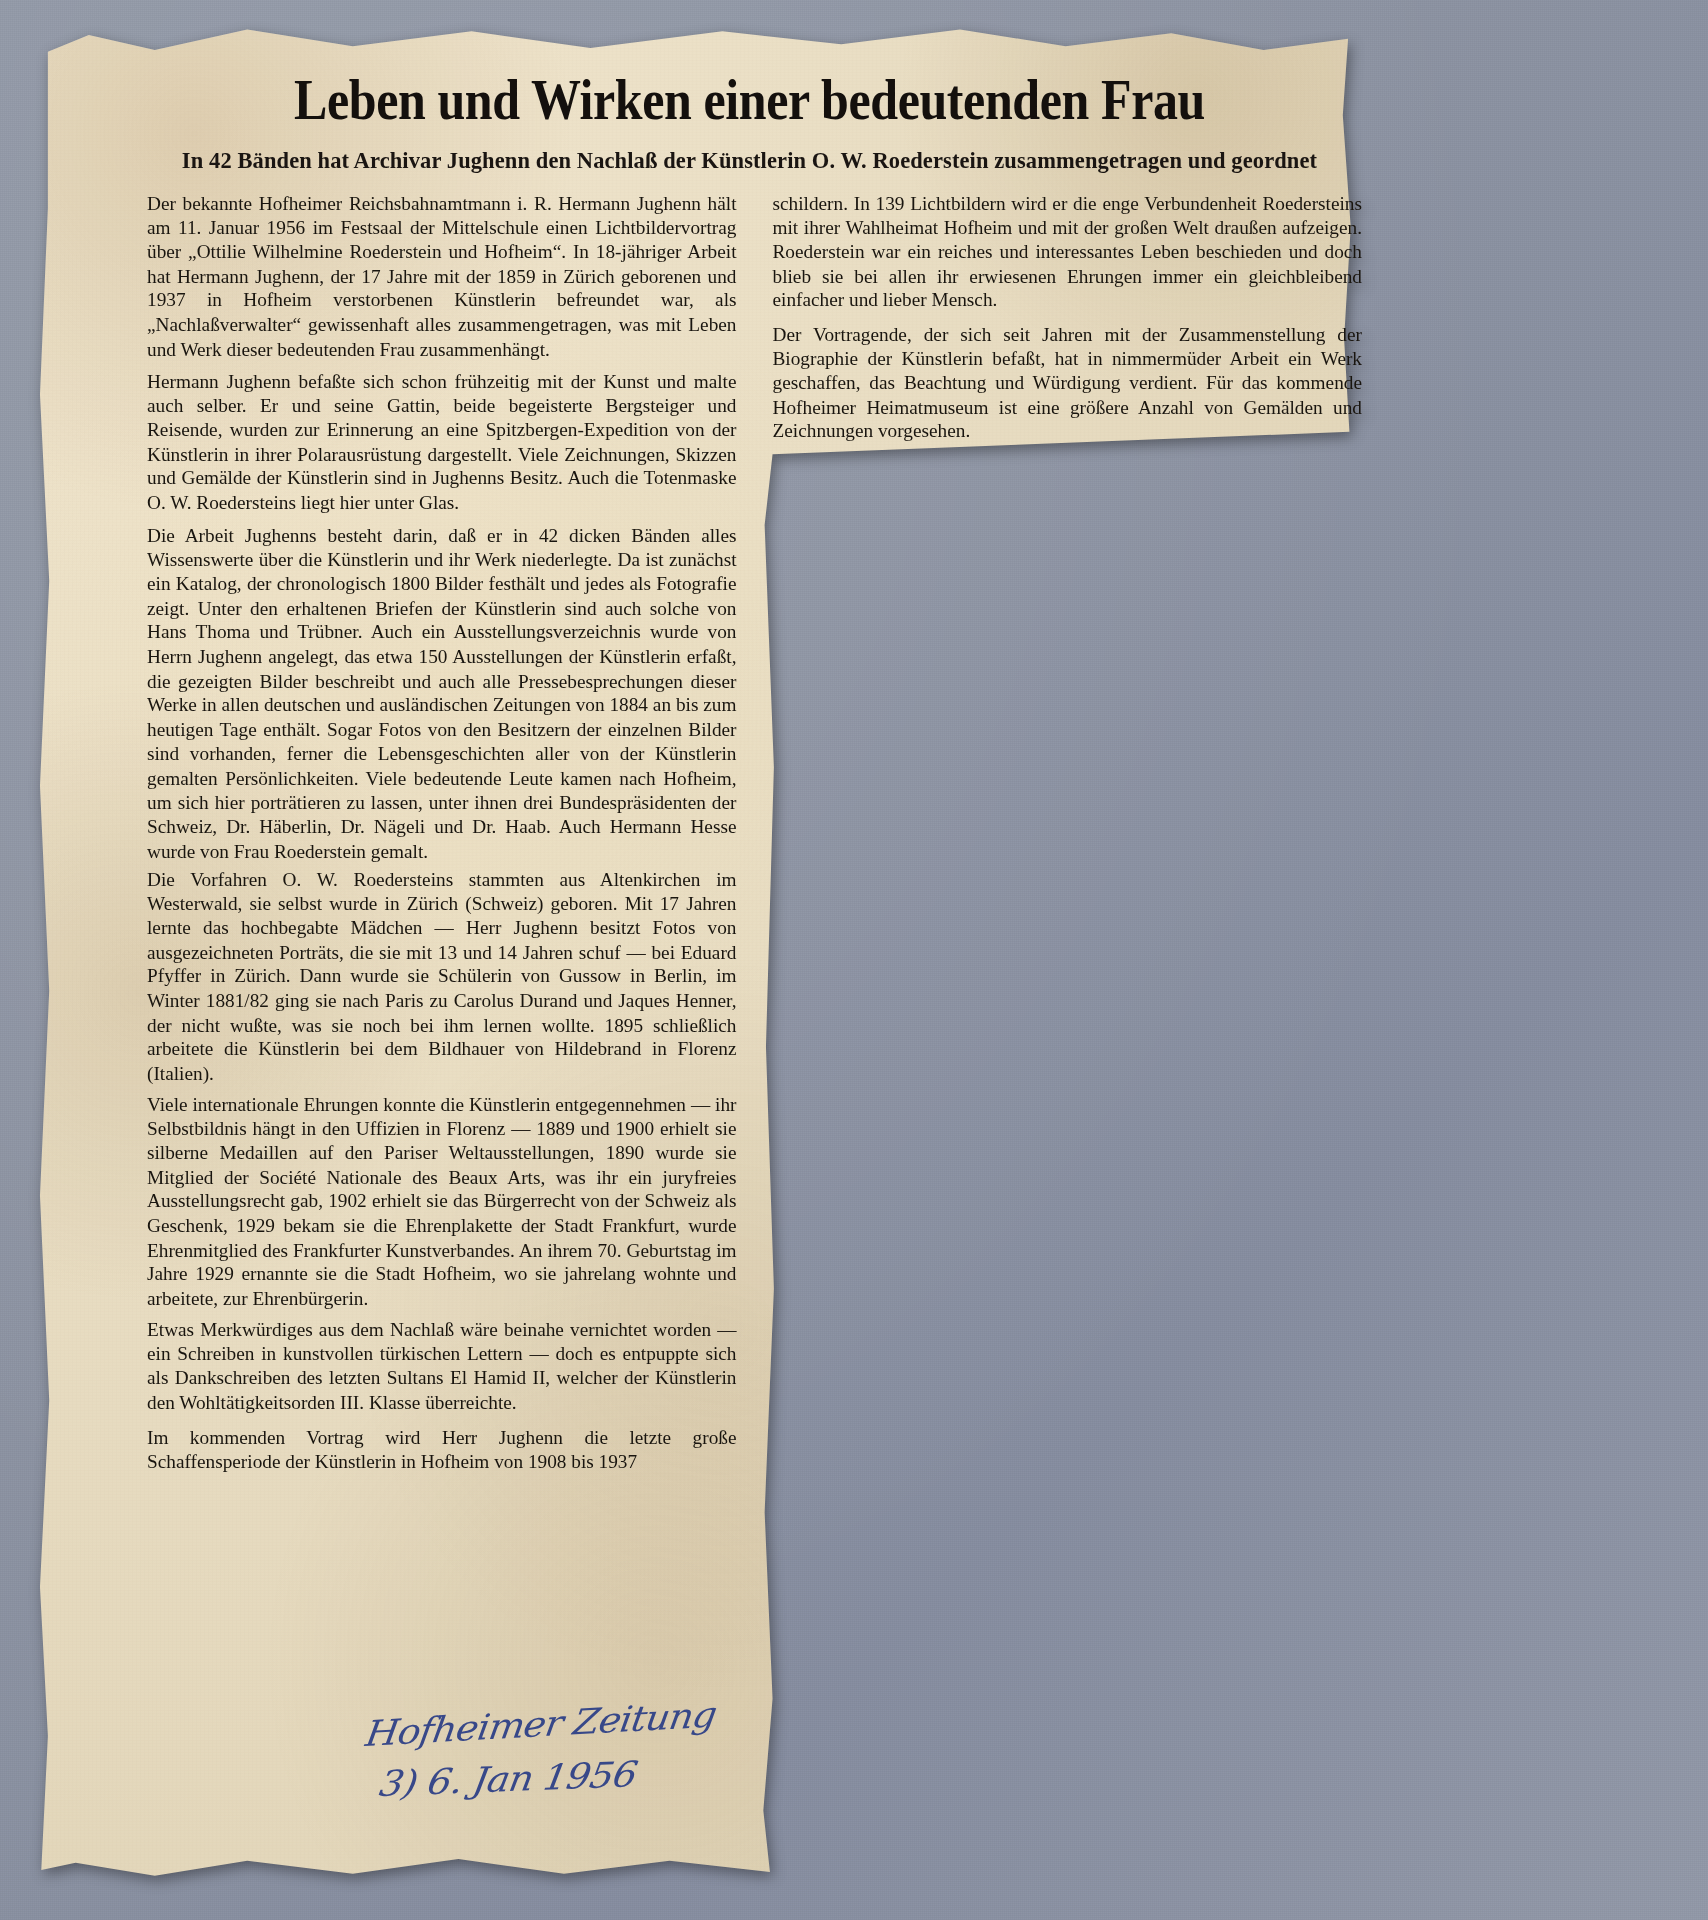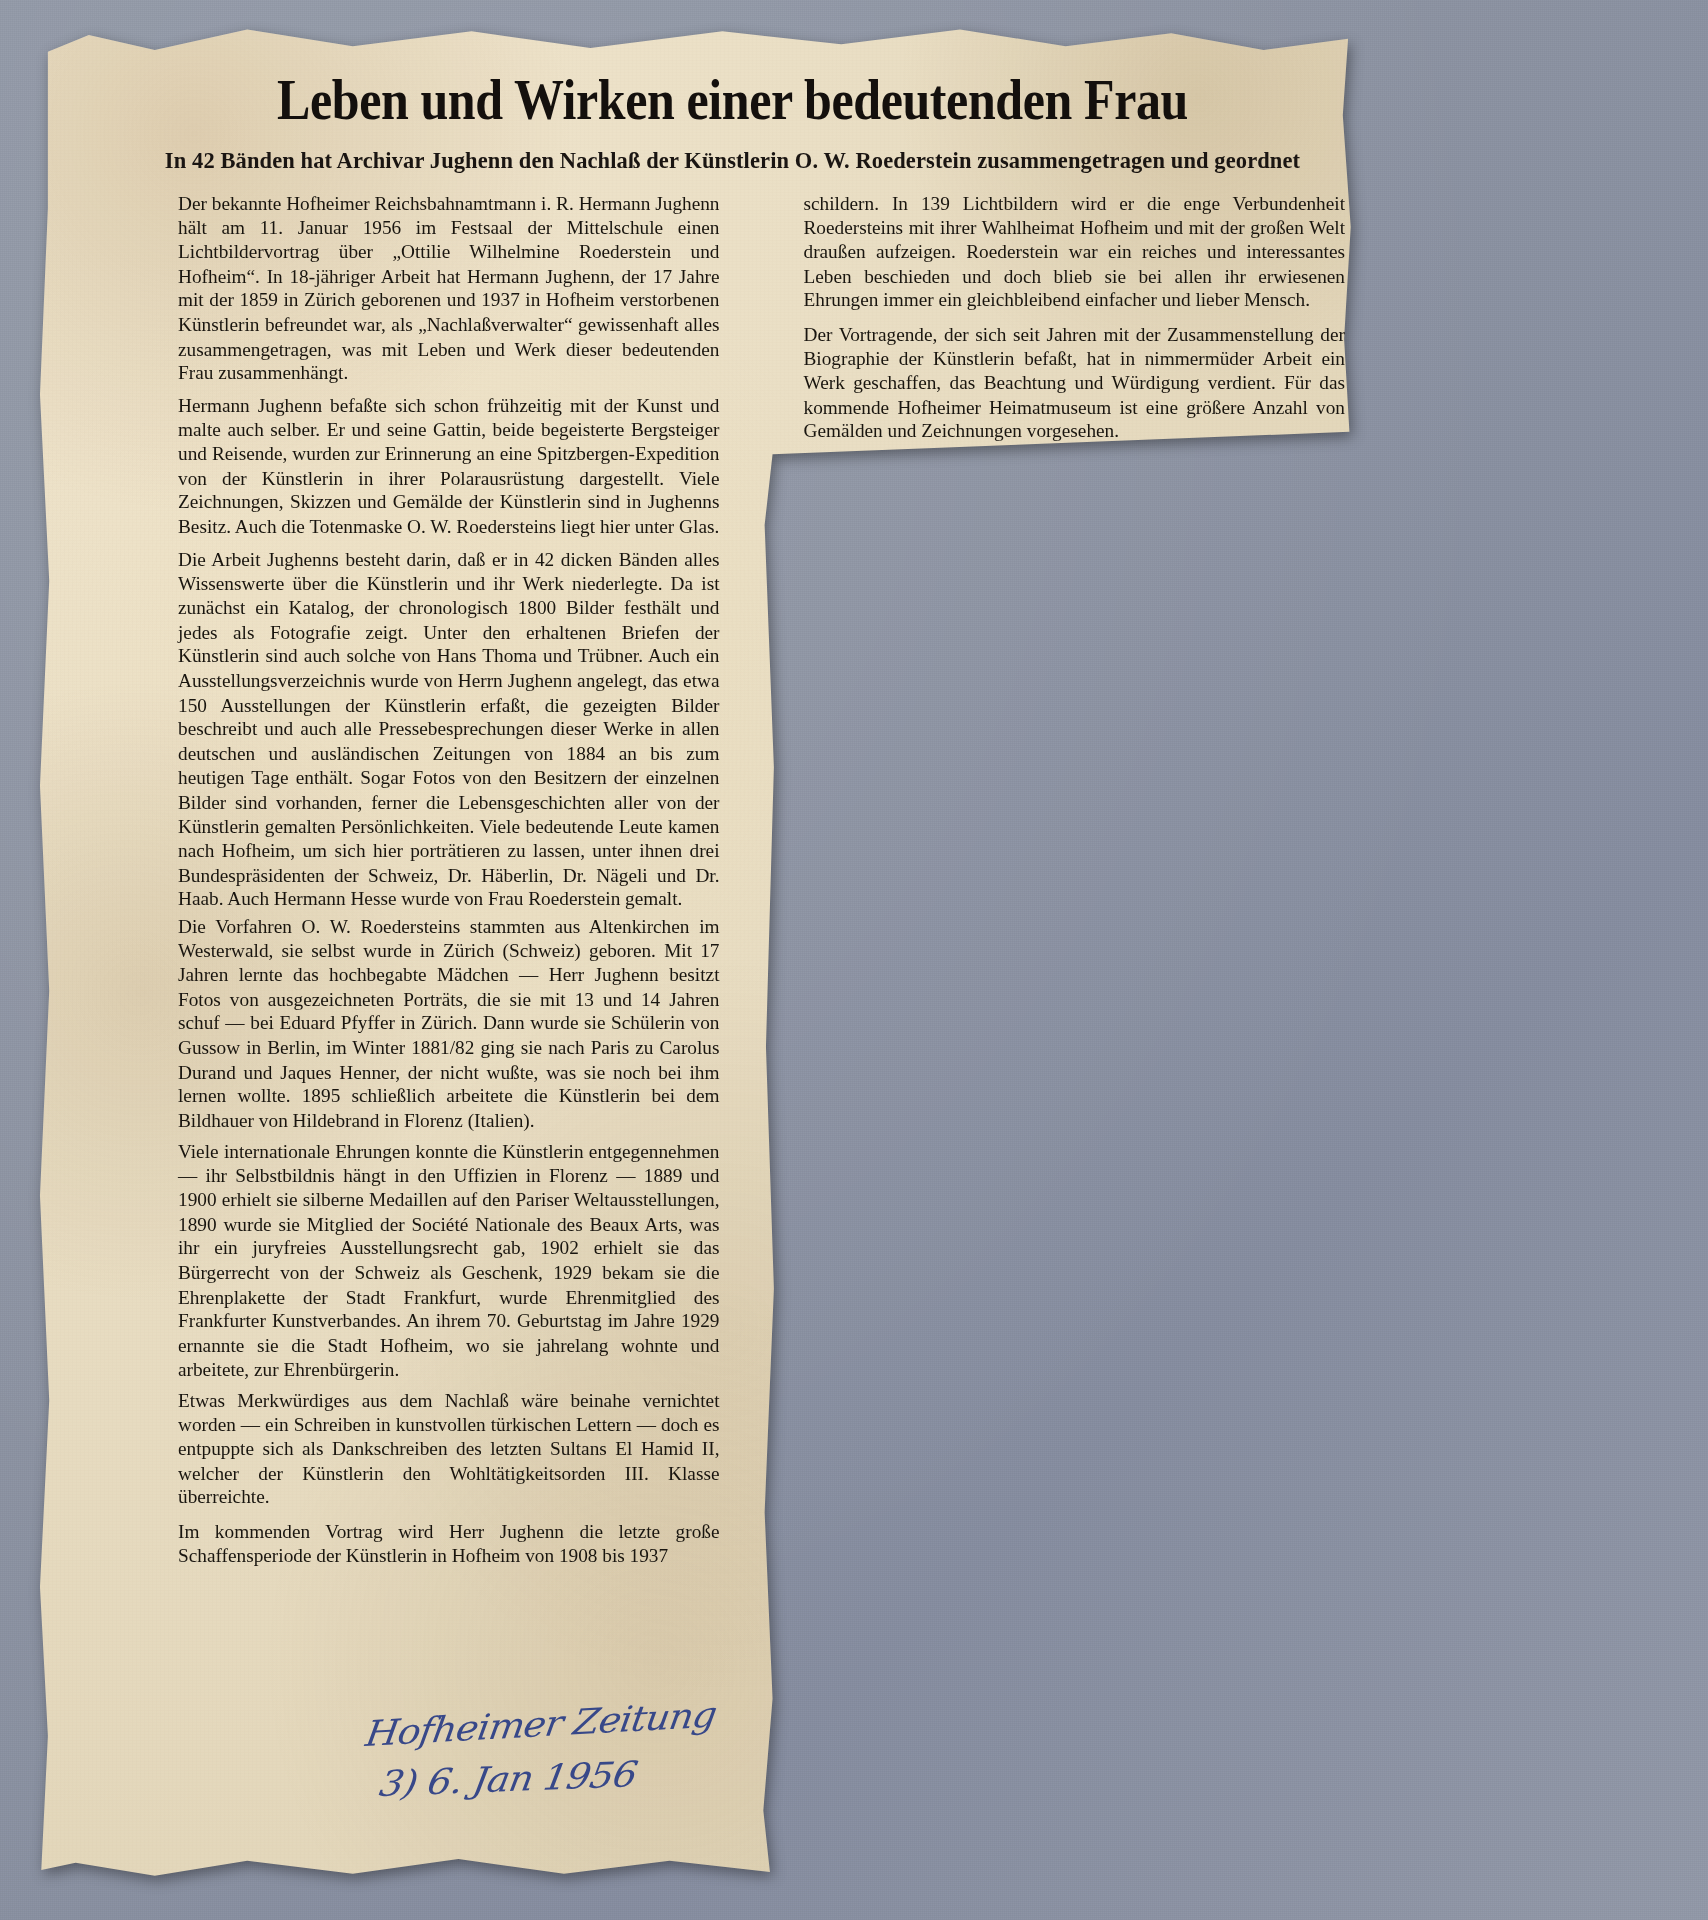--- a/index.html
+++ b/index.html
@@ -80,21 +80,21 @@
     pointer-events: none;
     opacity: .30;
     background-image:
       repeating-linear-gradient(0deg, rgba(120,95,60,0.05) 0 1px, rgba(255,255,255,0) 1px 3px),
       repeating-linear-gradient(90deg, rgba(120,95,60,0.04) 0 1px, rgba(255,255,255,0) 1px 4px);
   }
 
   
   #content {
     position: absolute;
-    left: 94px;
+    left: 111px;
     top: 30px;
     width: 1215px;
     color: #171310;
   }
 
   .headline {
     font-family: "Liberation Serif", serif;
     font-weight: bold;
     font-size: 50px;
     line-height: 1.0;
@@ -126,21 +126,20 @@
   }
 
   .columns {
     display: flex;
     margin-top: 18px;
     gap: 36px;
     width: 1215px;
   }
   .col {
     width: 590px;
-    margin-left: 48px;
   }
   .col p {
     margin: 0 0 13px 0;
     font-family: "Liberation Serif", serif;
     font-size: 19.3px;
     line-height: 23.6px;
     text-align: justify;
     text-justify: inter-word;
     color: #19150f;
     hyphens: manual;

